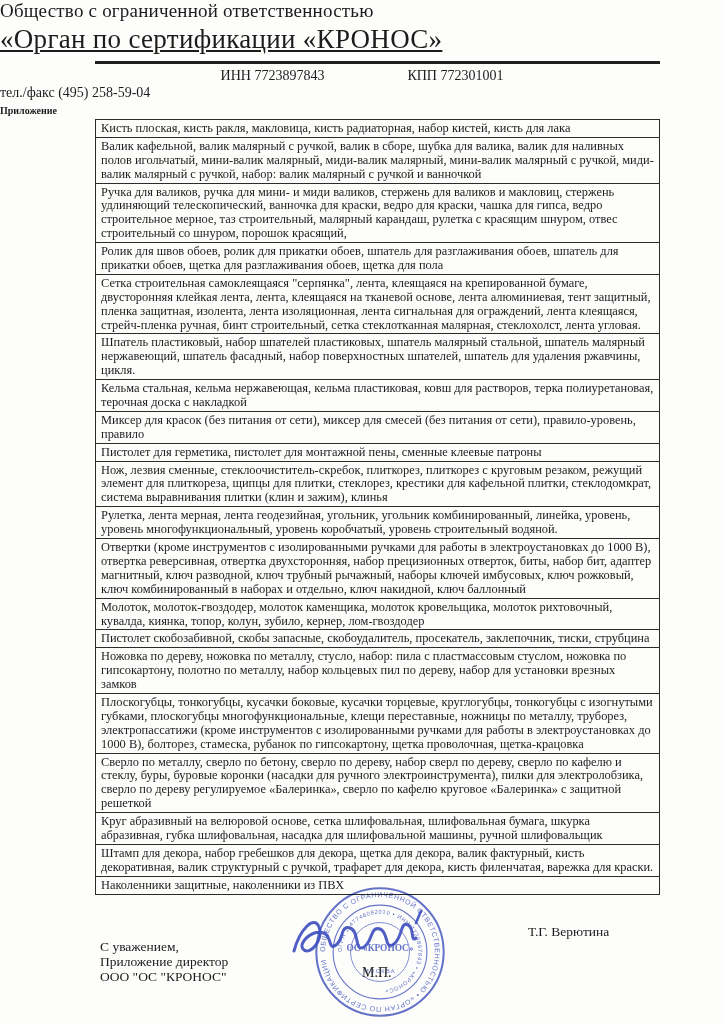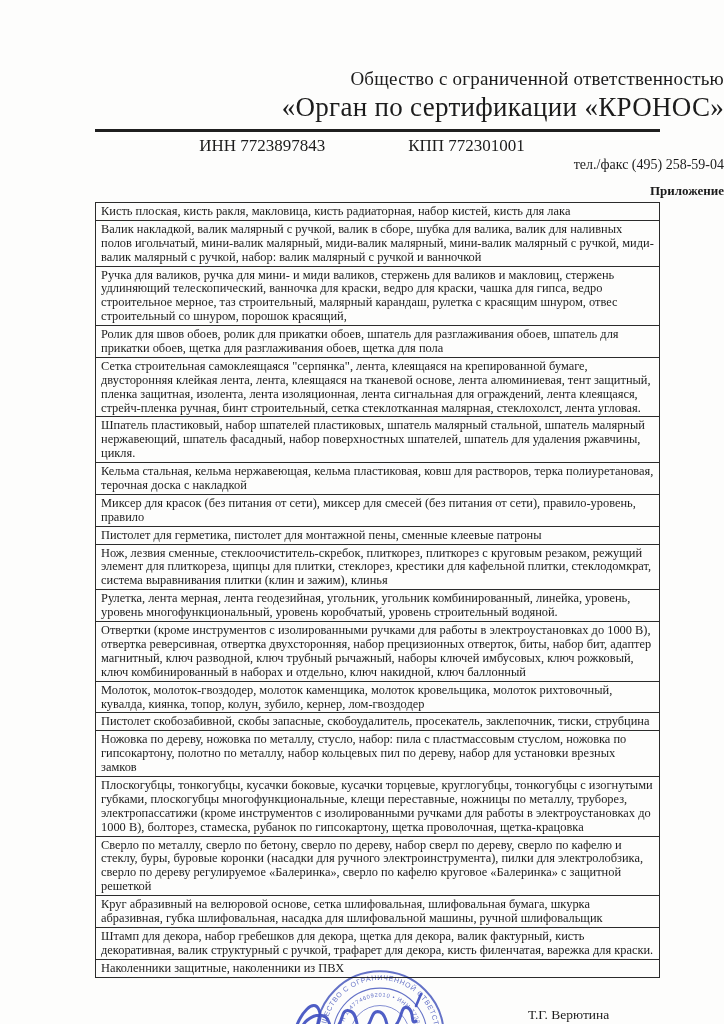--- a/index.html
+++ b/index.html
@@ -10,50 +10,51 @@
   .page {
     position: relative;
     width: 724px;
     height: 1024px;
     margin: 0 auto;
     background: #fdfdfc;
     color: #1c1c1c;
     font-family: "Liberation Serif", "DejaVu Serif", serif;
     overflow: hidden;
   }
-  .doc-header { text-align: right; padding-top: 68px; }
+  .doc-header { text-align: left; }
   .org-type {
     font-size: 19px;
     letter-spacing: 0.2px;
   }
   .org-name {
     font-size: 27px;
     margin-top: 2px;
     letter-spacing: 0.3px;
+    text-decoration: underline;
   }
   .header-rule {
     width: 565px;
     margin: 6px auto 4px 95px;
     border: none;
     border-top: 3px solid #1f1f1f;
   }
   .reg-line {
-    font-size: 17px;
+    font-size: 14px;
     display: flex;
     justify-content: center;
     gap: 83px;
   }
   .addr-line, .phone-line {
     font-size: 14px;
     margin-top: 1px;
   }
   .appendix-title {
-    font-size: 13px;
+    font-size: 10px;
     font-weight: bold;
-    margin-top: 10px;
+    margin-top: 4px;
   }
   table.goods {
     border-collapse: collapse;
     width: 565px;
     margin: 3px 0 0 95px;
     table-layout: fixed;
   }
   table.goods td {
     border: 1px solid #2b2b2b;
     padding: 2px 5px 1px 5px;
@@ -125,21 +126,21 @@
     <div class="phone-line">тел./факс (495) 258-59-04</div>
     <div class="appendix-title">Приложение</div>
   </div>
 
   <table class="goods">
     <tbody>
       <tr>
           <td>Кисть плоская, кисть ракля, макловица, кисть радиаторная, набор кистей, кисть для лака</td>
         </tr>
       <tr>
-          <td>Валик накладкой, валик малярный с ручкой, валик в сборе, шубка для валика, валик для наливных полов игольчатый, мини-валик малярный, миди-валик малярный, мини-валик малярный с ручкой, миди-валик малярный с ручкой, набор: валик малярный с ручкой и ванночкой</td>
+          <td>Валик кафельной, валик малярный с ручкой, валик в сборе, шубка для валика, валик для наливных полов игольчатый, мини-валик малярный, миди-валик малярный, мини-валик малярный с ручкой, миди-валик малярный с ручкой, набор: валик малярный с ручкой и ванночкой</td>
         </tr>
       <tr>
           <td>Ручка для валиков, ручка для мини- и миди валиков, стержень для валиков и макловиц, стержень удлиняющий телескопический, ванночка для краски, ведро для краски, чашка для гипса, ведро строительное мерное, таз строительный, малярный карандаш, рулетка с красящим шнуром, отвес строительный со шнуром, порошок красящий,</td>
         </tr>
       <tr>
           <td>Ролик для швов обоев, ролик для прикатки обоев, шпатель для разглаживания обоев, шпатель для прикатки обоев, щетка для разглаживания обоев, щетка для пола</td>
         </tr>
       <tr>
           <td>Сетка строительная самоклеящаяся "серпянка", лента, клеящаяся на крепированной бумаге, двусторонняя клейкая лента, лента, клеящаяся на тканевой основе, лента алюминиевая, тент защитный, пленка защитная, изолента, лента изоляционная, лента сигнальная для ограждений, лента клеящаяся, стрейч-пленка ручная, бинт строительный, сетка стеклотканная малярная, стеклохолст, лента угловая.</td>
         </tr>

